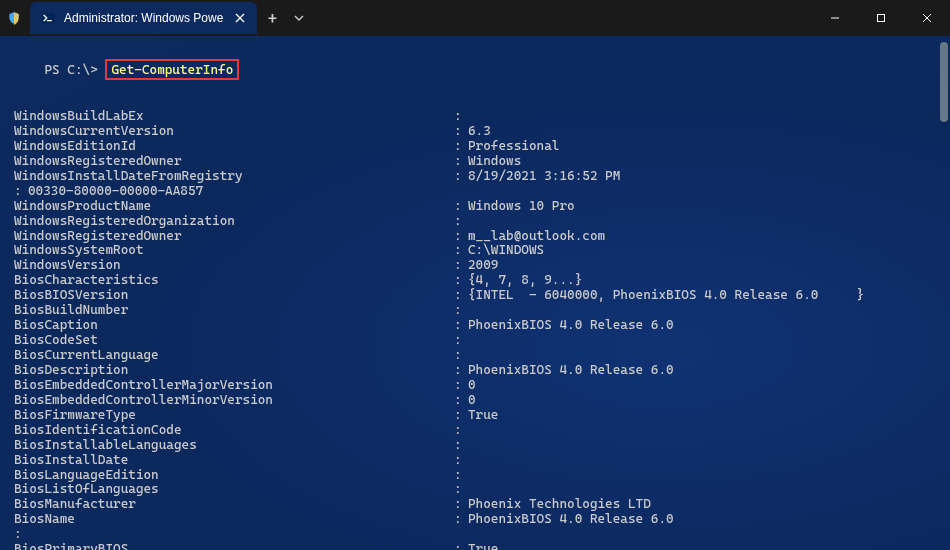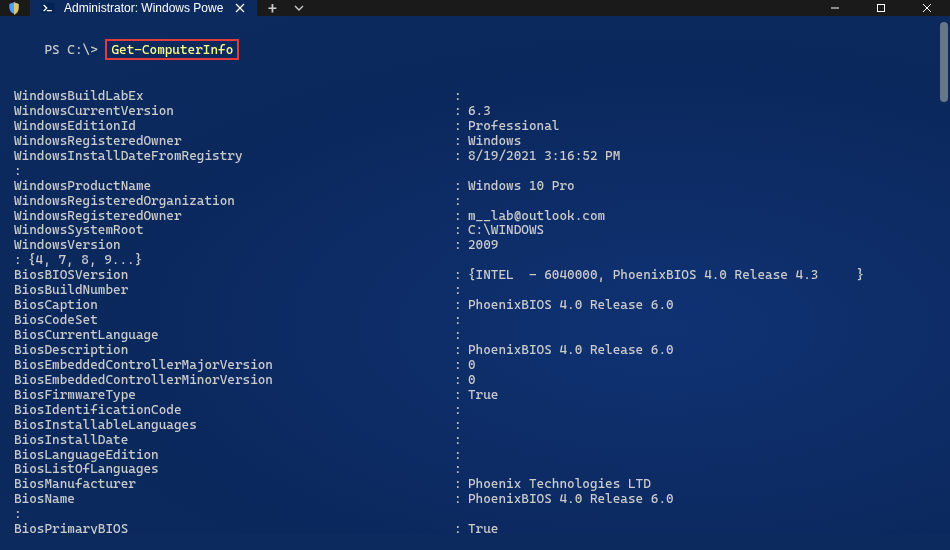--- a/index.html
+++ b/index.html
@@ -7,21 +7,21 @@
       width: 950px;
       height: 550px;
       background: #0c2a5e;
       font-family: 'Cascadia Mono', 'Consolas', monospace;
       font-size: 13px;
       color: #cccccc;
       overflow: hidden;
       position: relative;
     }
     .titlebar {
-      height: 16px;
+      height: 36px;
       background: #1a1a1a;
       display: flex;
       align-items: center;
       padding: 0;
       user-select: none;
     }
     .shield-icon {
       width: 16px;
       height: 16px;
       margin: 0 8px 0 6px;
@@ -194,28 +194,28 @@
 <div class="terminal-body">
   <div class="prompt-line">
     <span class="prompt">PS C:\&gt;</span> <span class="command-box">Get-ComputerInfo</span>
   </div>
   <div id="output">
       <div class="output-row"><span class="prop-name">WindowsBuildLabEx</span><span class="colon">: </span></div>
       <div class="output-row"><span class="prop-name">WindowsCurrentVersion</span><span class="colon">: </span><span class="prop-value">6.3</span></div>
       <div class="output-row"><span class="prop-name">WindowsEditionId</span><span class="colon">: </span><span class="prop-value">Professional</span></div>
       <div class="output-row"><span class="prop-name">WindowsRegisteredOwner</span><span class="colon">: </span><span class="prop-value">Windows</span></div>
       <div class="output-row"><span class="prop-name">WindowsInstallDateFromRegistry</span><span class="colon">: </span><span class="prop-value">8/19/2021 3:16:52 PM</span></div>
-      <div class="output-row"><span class="colon">: </span></div>
+      <div class="output-row"><span class="colon">: </span><span class="prop-value">00330-80000-00000-AA857</span></div>
       <div class="output-row"><span class="prop-name">WindowsProductName</span><span class="colon">: </span><span class="prop-value">Windows 10 Pro</span></div>
       <div class="output-row"><span class="prop-name">WindowsRegisteredOrganization</span><span class="colon">: </span><span class="prop-value"></span></div>
       <div class="output-row"><span class="prop-name">WindowsRegisteredOwner</span><span class="colon">: </span><span class="prop-value">m__lab@outlook.com</span></div>
       <div class="output-row"><span class="prop-name">WindowsSystemRoot</span><span class="colon">: </span><span class="prop-value">C:\WINDOWS</span></div>
       <div class="output-row"><span class="prop-name">WindowsVersion</span><span class="colon">: </span><span class="prop-value">2009</span></div>
-      <div class="output-row"><span class="colon">: </span><span class="prop-value">{4, 7, 8, 9...}</span></div>
-      <div class="output-row"><span class="prop-name">BiosBIOSVersion</span><span class="colon">: </span><span class="prop-value">{INTEL  - 6040000, PhoenixBIOS 4.0 Release 4.3     }</span></div>
+      <div class="output-row"><span class="prop-name">BiosCharacteristics</span><span class="colon">: </span><span class="prop-value">{4, 7, 8, 9...}</span></div>
+      <div class="output-row"><span class="prop-name">BiosBIOSVersion</span><span class="colon">: </span><span class="prop-value">{INTEL  - 6040000, PhoenixBIOS 4.0 Release 6.0     }</span></div>
       <div class="output-row"><span class="prop-name">BiosBuildNumber</span><span class="colon">: </span><span class="prop-value"></span></div>
       <div class="output-row"><span class="prop-name">BiosCaption</span><span class="colon">: </span><span class="prop-value">PhoenixBIOS 4.0 Release 6.0</span></div>
       <div class="output-row"><span class="prop-name">BiosCodeSet</span><span class="colon">: </span><span class="prop-value"></span></div>
       <div class="output-row"><span class="prop-name">BiosCurrentLanguage</span><span class="colon">: </span><span class="prop-value"></span></div>
       <div class="output-row"><span class="prop-name">BiosDescription</span><span class="colon">: </span><span class="prop-value">PhoenixBIOS 4.0 Release 6.0</span></div>
       <div class="output-row"><span class="prop-name">BiosEmbeddedControllerMajorVersion</span><span class="colon">: </span><span class="prop-value">0</span></div>
       <div class="output-row"><span class="prop-name">BiosEmbeddedControllerMinorVersion</span><span class="colon">: </span><span class="prop-value">0</span></div>
       <div class="output-row"><span class="prop-name">BiosFirmwareType</span><span class="colon">: </span><span class="prop-value">True</span></div>
       <div class="output-row"><span class="prop-name">BiosIdentificationCode</span><span class="colon">: </span><span class="prop-value"></span></div>
       <div class="output-row"><span class="prop-name">BiosInstallableLanguages</span><span class="colon">: </span><span class="prop-value"></span></div>

